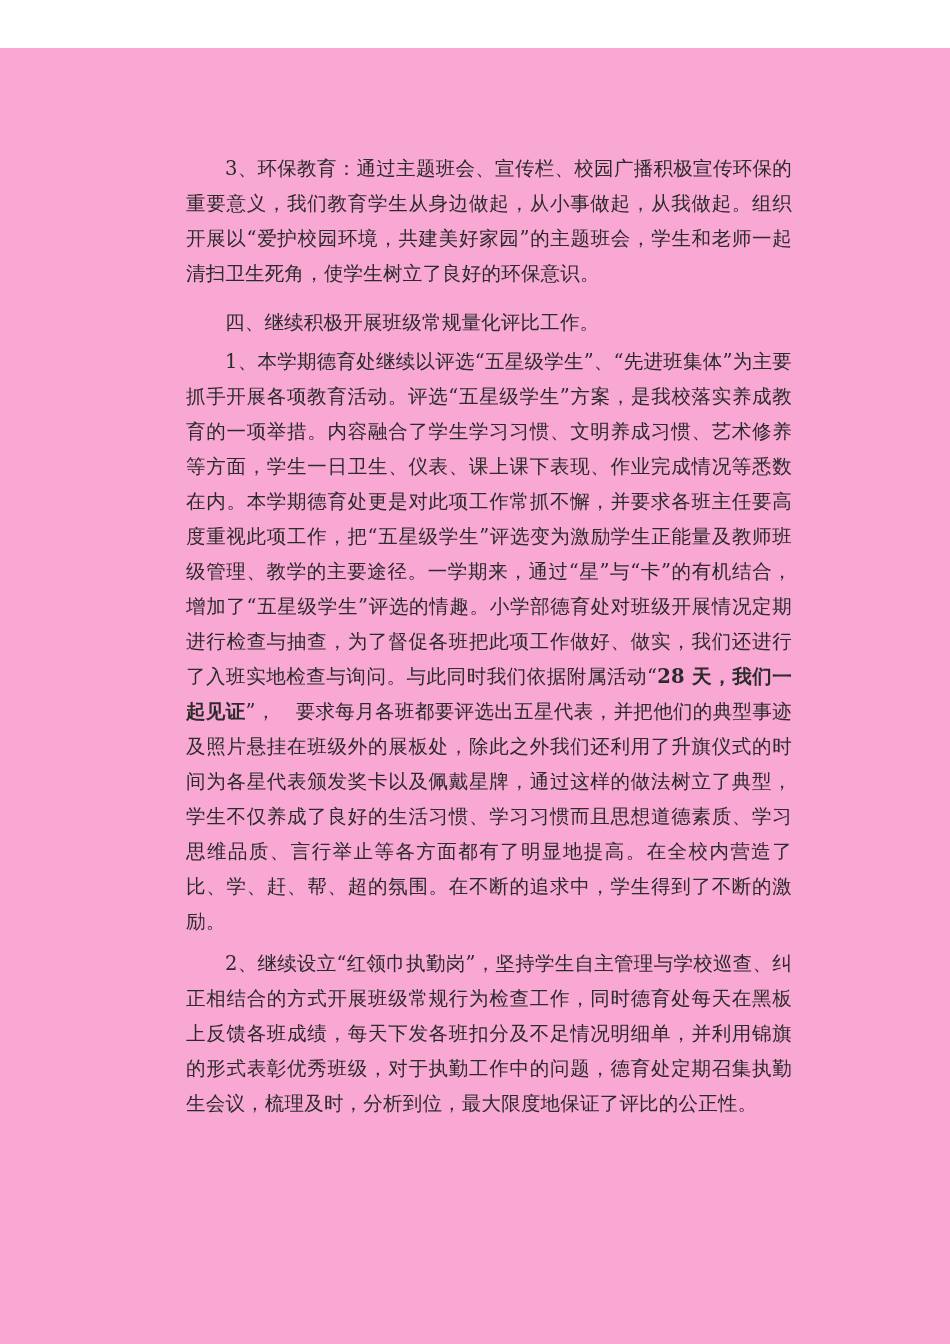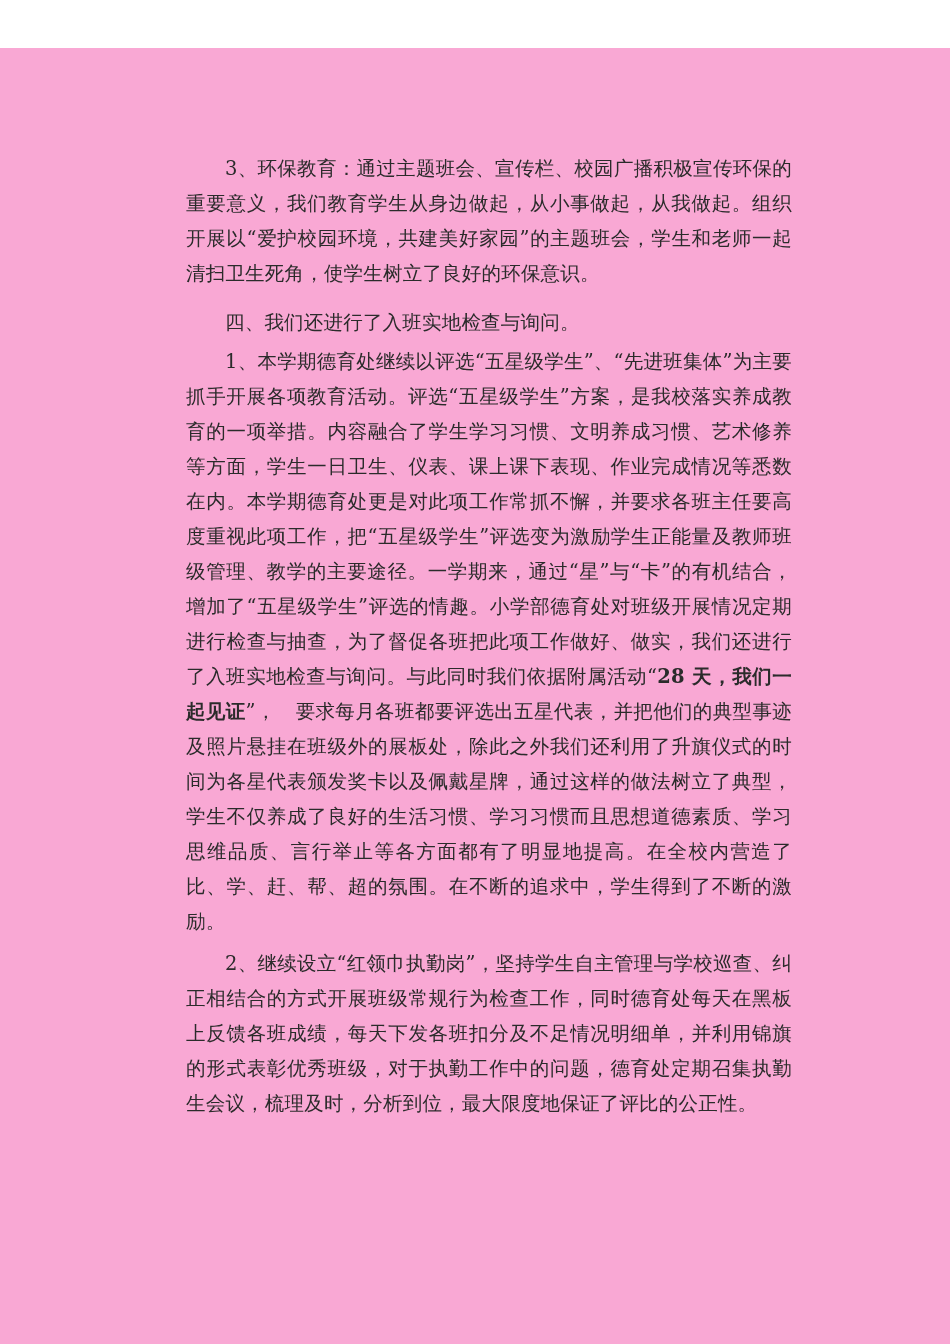--- a/index.html
+++ b/index.html
@@ -52,21 +52,21 @@
 <div class="page">
   <div class="doc-body">
 
     <p class="para">3、环保教育：通过主题班会、宣传栏、校园广播积极宣传环保的重要意义，我们教育学生从身边做起，从小事做起，从我做起。组织开展以“爱护校园环境，共建美好家园”的主题班会，学生和老师一起清扫卫生死角，使学生树立了良好的环保意识。</p>
 
     <div class="gap-md"></div>
 
 
     <div class="gap-md"></div>
 
-    <p class="para short">四、我们还进行了入班实地检查与询问。</p>
+    <p class="para short">四、继续积极开展班级常规量化评比工作。</p>
 
     <div class="gap-sm"></div>
 
     <p class="para"><span>1、本学期德育处继续以评选“五星级学生”、“先进班集体”为主要抓手开展各项教育活动。评选“五星级学生”方案，是我校落实养成教育的一项举措。内容融合了学生学习习惯、文明养成习惯、艺术修养等方面，学生一日卫生、仪表、课上课下表现、作业完成情况等悉数在内。本学期德育处更是对此项工作常抓不懈，并要求各班主任要高度重视此项工作，把“五星级学生”评选变为激励学生正能量及教师班级管理、教学的主要途径。一学期来，通过“星”与“卡”的有机结合，增加了“五星级学生”评选的情趣。小学部德育处对班级开展情况定期进行检查与抽查，为了督促各班把此项工作做好、做实，我们还进行了入班实地检查与询问。与此同时我们依据附属活动“</span><b>28 天，我们一起见证</b><span>”，　要求每月各班都要评选出五星代表，并把他们的典型事迹及照片悬挂在班级外的展板处，除此之外我们还利用了升旗仪式的时间为各星代表颁发奖卡以及佩戴星牌，通过这样的做法树立了典型，学生不仅养成了良好的生活习惯、学习习惯而且思想道德素质、学习思维品质、言行举止等各方面都有了明显地提高。在全校内营造了比、学、赶、帮、超的氛围。在不断的追求中，学生得到了不断的激励。</span></p>
 
     <div class="gap-md"></div>
 
     <p class="para">2、继续设立“红领巾执勤岗”，坚持学生自主管理与学校巡查、纠正相结合的方式开展班级常规行为检查工作，同时德育处每天在黑板上反馈各班成绩，每天下发各班扣分及不足情况明细单，并利用锦旗的形式表彰优秀班级，对于执勤工作中的问题，德育处定期召集执勤生会议，梳理及时，分析到位，最大限度地保证了评比的公正性。</p>
 
   </div>

